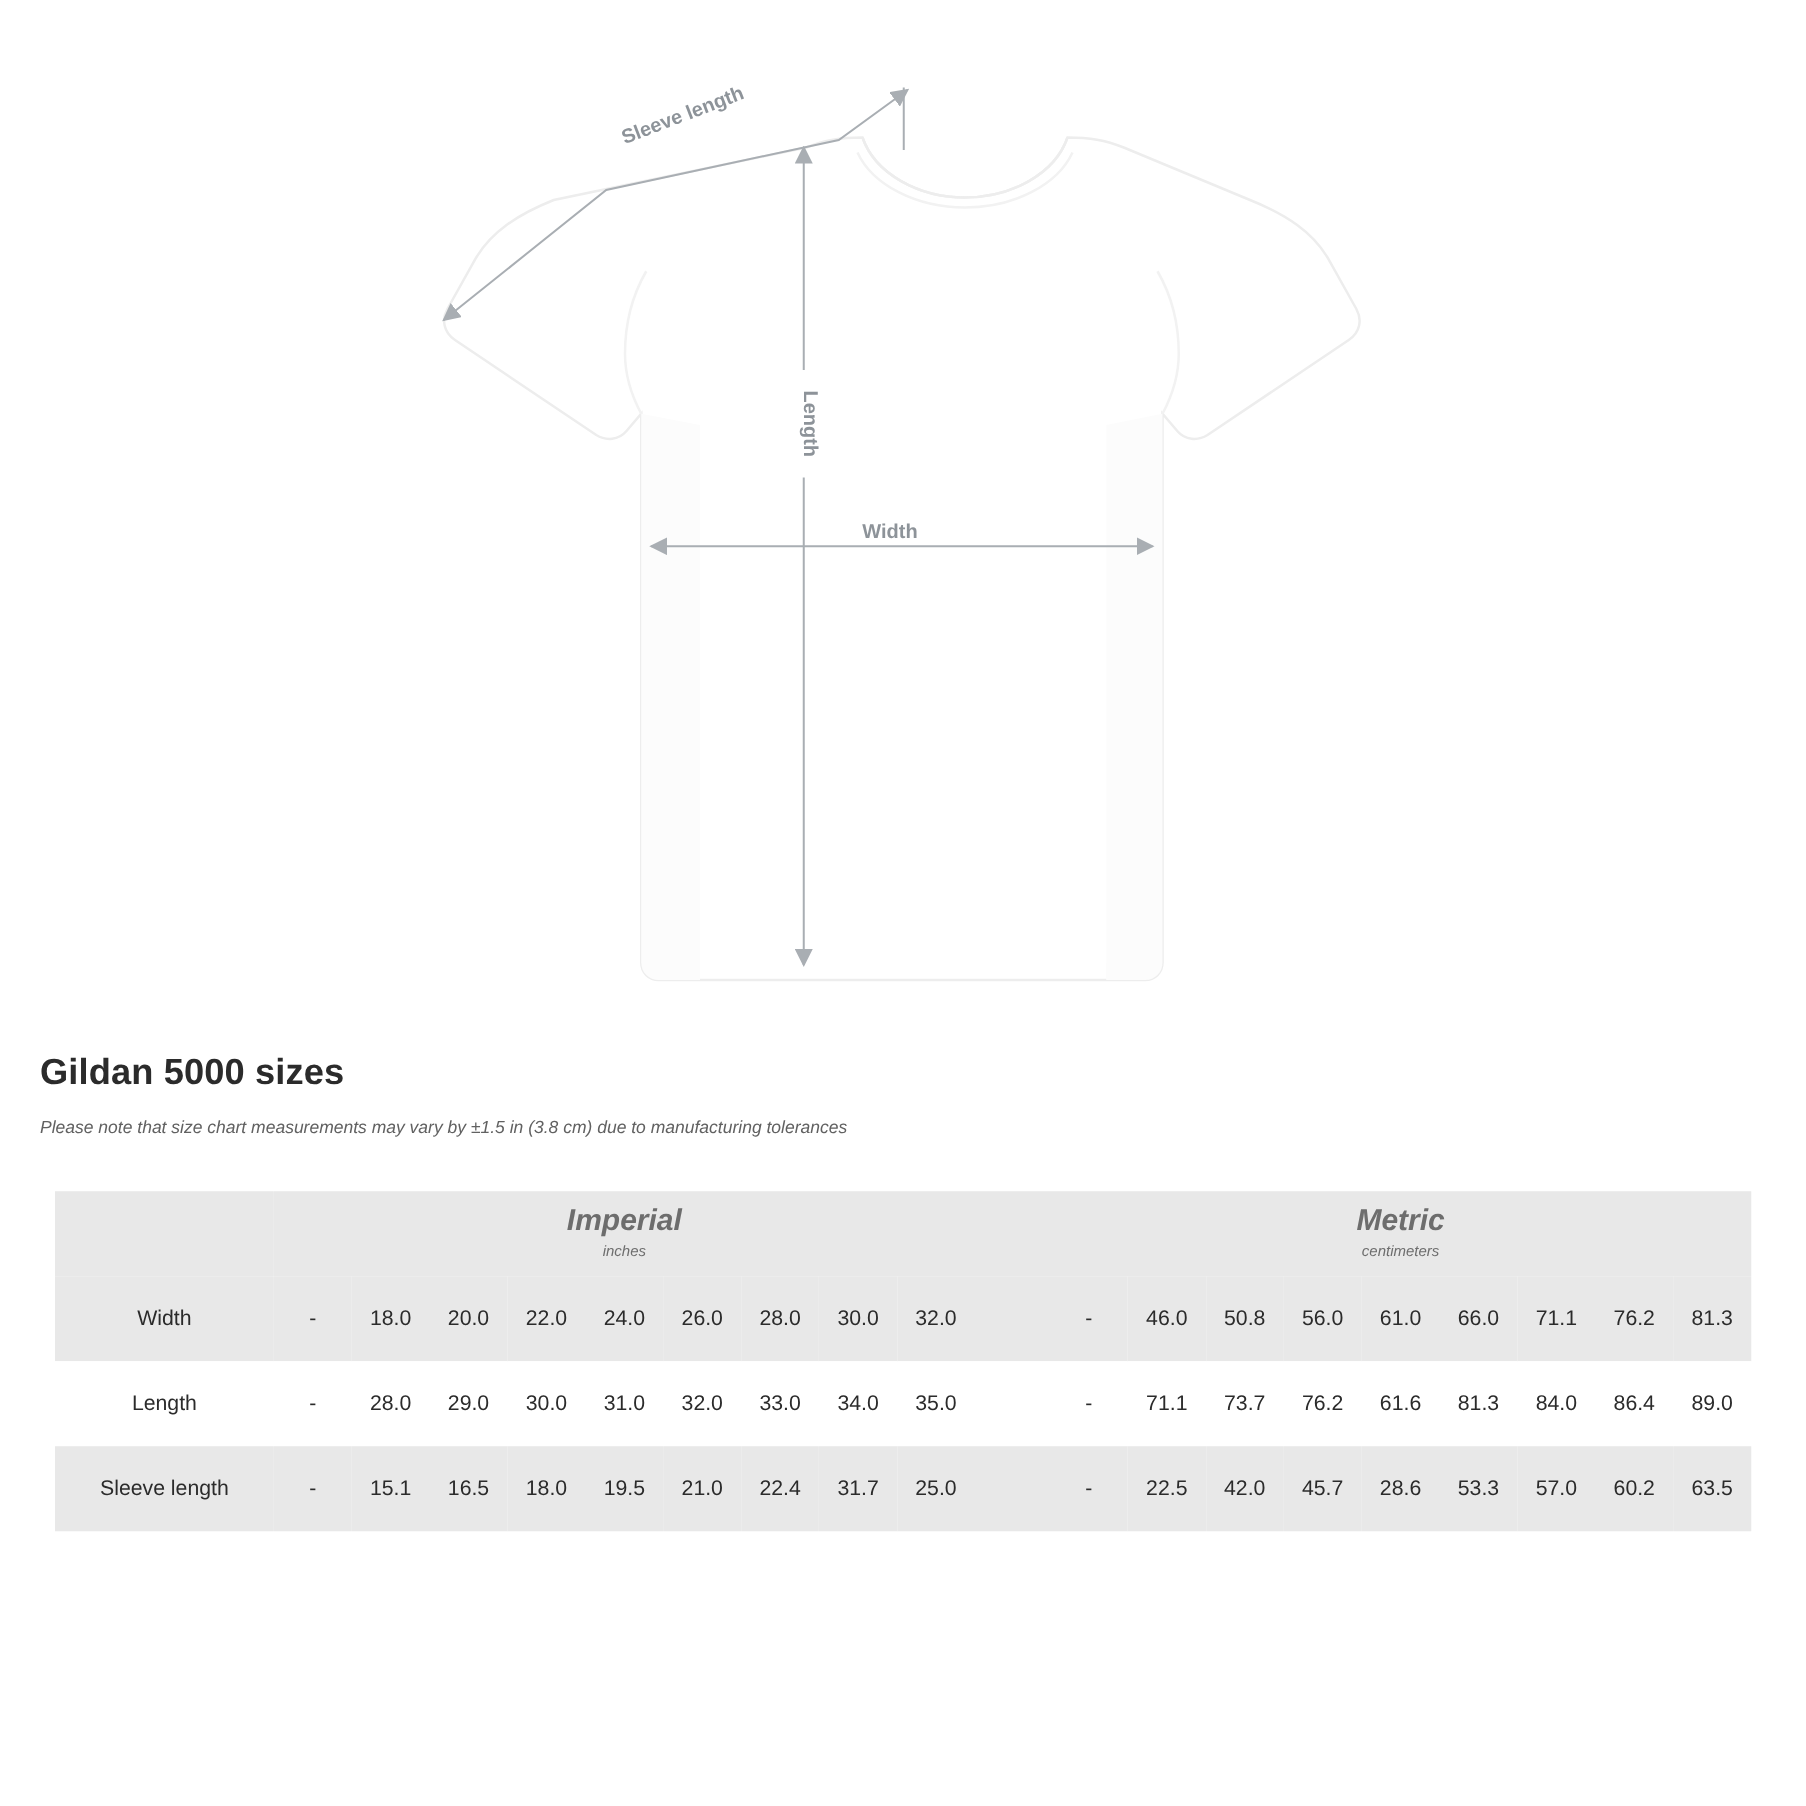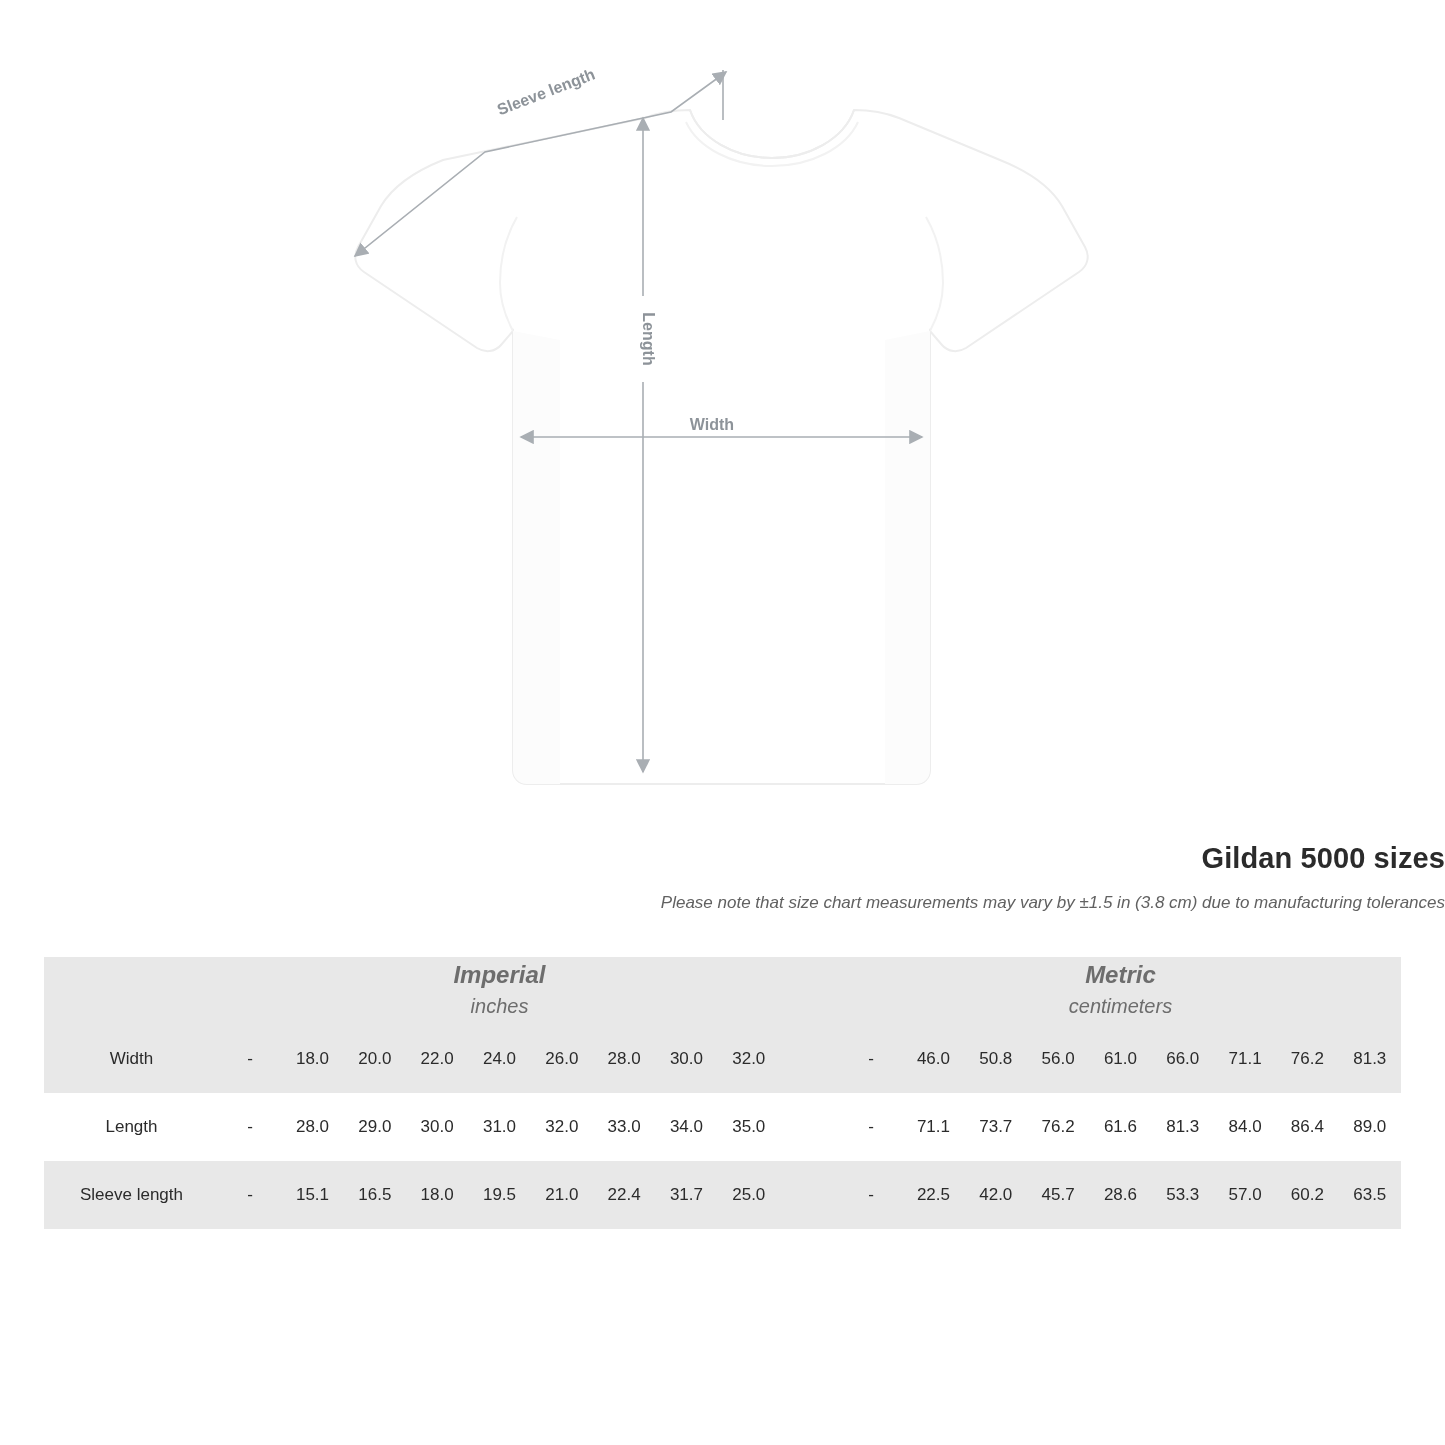--- a/index.html
+++ b/index.html
@@ -25,31 +25,32 @@
     position: relative;
     width: 1445px;
     height: 830px;
   }
   .illustration svg {
     display: block;
   }
 
   
   .title-block {
-    text-align: right;
+    text-align: left;
     margin-top: 12px;
+    margin-left: 32px;
   }
   .chart-title {
     font-size: 29px;
     font-weight: bold;
     color: #2b2b2b;
     letter-spacing: 0.1px;
   }
   .chart-note {
-    font-size: 17px;
+    font-size: 14px;
     font-style: italic;
     color: #616161;
     margin-top: 18px;
   }
 
   
   .table-wrap {
     margin: 44px 44px 0 44px;
     width: 1357px;
   }
@@ -73,21 +74,21 @@
     background: #e8e8e8;
   }
   .unit-head .unit-name {
     font-size: 24px;
     font-style: italic;
     font-weight: bold;
     color: #6d6d6d;
     line-height: 1.25;
   }
   .unit-head .unit-sub {
-    font-size: 20px;
+    font-size: 12px;
     font-style: italic;
     color: #6d6d6d;
     line-height: 1.6;
   }
   .row-head {
     font-weight: bold;
     font-size: 18px;
     color: #2b2b2b;
   }
   tr.band-grey td {

